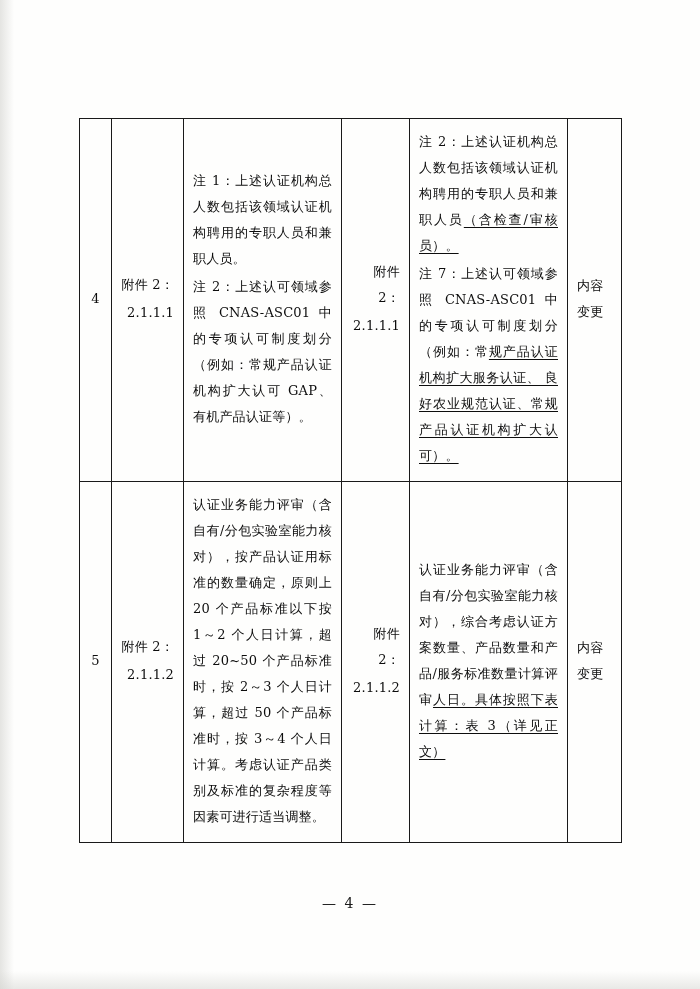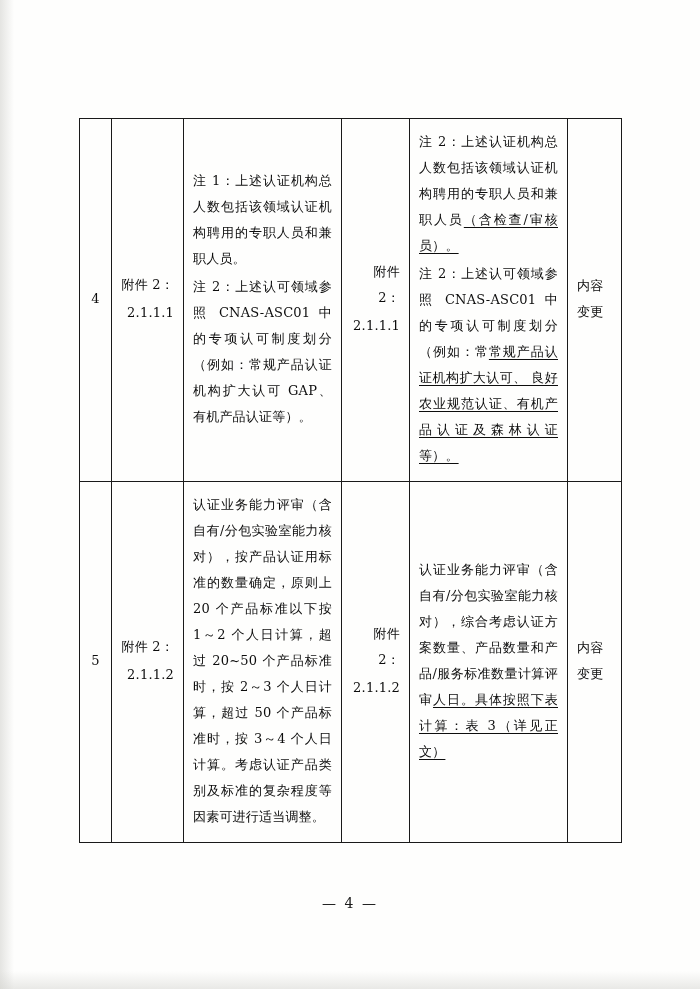--- a/index.html
+++ b/index.html
@@ -117,21 +117,21 @@
         <td class="cell-body">
           <div class="para">注 1：上述认证机构总人数包括该领域认证机构聘用的专职人员和兼职人员。</div>
           <div class="para">注 2：上述认可领域参照 CNAS-ASC01 中的专项认可制度划分（例如：常规产品认证机构扩大认可 GAP、有机产品认证等）。</div>
         </td>
         <td class="cell-ref">
           <div class="para">附件 2：</div>
           <div class="para">2.1.1.1</div>
         </td>
         <td class="cell-body">
           <div class="para"><span>注 2：上述认证机构总人数包括该领域认证机构聘用的专职人员和兼职人员</span><span class="u">（含检查/审核员）。</span></div>
-          <div class="para"><span>注 2：上述认可领域参照 CNAS-ASC01 中的专项认可制度划分（例如：常</span><span class="u">常规产品认证机构扩大认可、 良好农业规范认证、有机产品认证及森林认证等）。</span></div>
+          <div class="para"><span>注 7：上述认可领域参照 CNAS-ASC01 中的专项认可制度划分（例如：常</span><span class="u">规产品认证机构扩大服务认证、 良好农业规范认证、常规产品认证机构扩大认可）。</span></div>
         </td>
         <td class="cell-type">内容变更</td>
       </tr>
 
       <tr>
         <td class="cell-num">5</td>
         <td class="cell-ref">
           <div class="para">附件 2：</div>
           <div class="para">2.1.1.2</div>
         </td>

